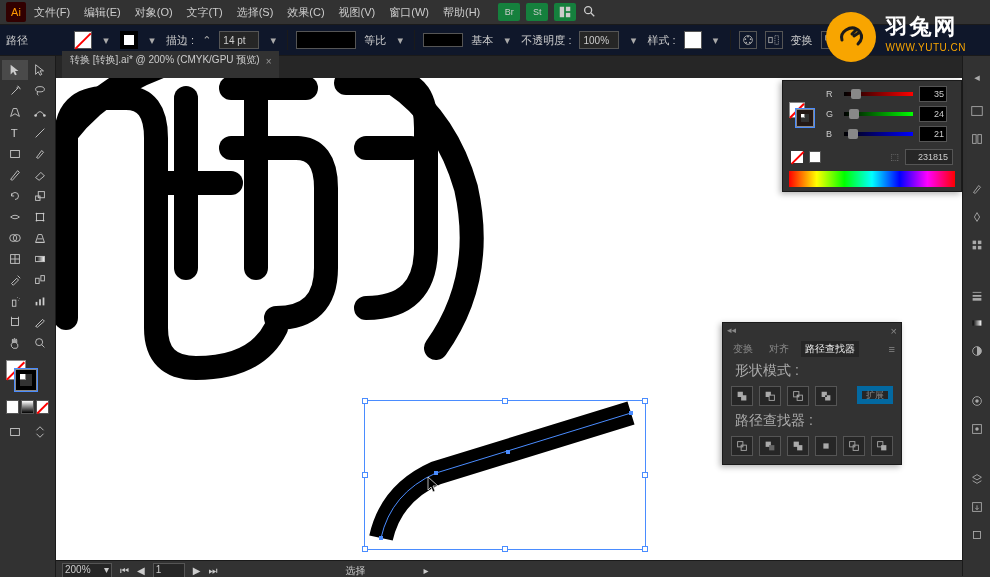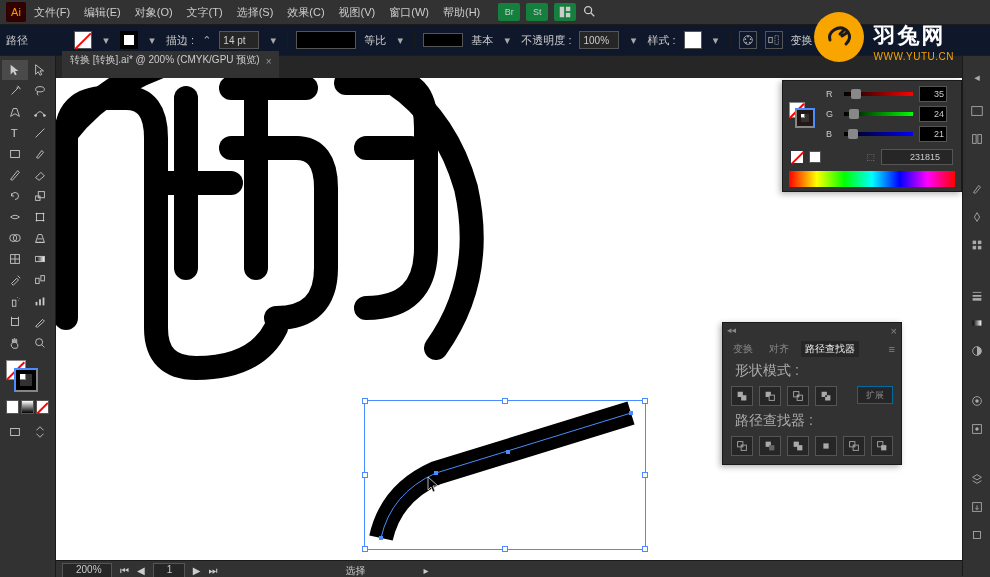--- a/index.html
+++ b/index.html
@@ -41,47 +41,47 @@
 .tab-row { height: 22px; display: flex; align-items: center; padding: 0 6px; gap: 4px; background: #262626; }
 .doc-tab { height: 20px; background: #323232; padding: 16px 8px; display: flex; align-items: flex-end; gap: 6px; color: #ccc; font-size: 10px; }
 .doc-tab .close { color: #999; cursor: pointer; }
 .canvas { flex: 1; background: #fff; position: relative; overflow: hidden; }
 
 .canvas-logo { position: absolute; top: -90px; left: -60px; width: 560px; height: 460px; }
 .bounding-box { position: absolute; border: 1px solid #4a8cff; }
 .bb-handle { position: absolute; width: 6px; height: 6px; background: #fff; border: 1px solid #4a8cff; }
 
 .statusbar { height: 20px; background: #323232; display: flex; align-items: center; padding: 0 6px; gap: 8px; font-size: 10px; color: #ccc; border-top: 1px solid #1a1a1a;}
-.zoom-select { width: 50px; height: 16px; background: #262626; border: 1px solid #555; padding: 0 13px; }
+.zoom-select { width: 50px; height: 16px; background: #262626; border: 1px solid #555; padding: 0 2px; }
 
 .right-dock { position: absolute; right: 0; top: 56px; width: 28px; background: #323232; display: flex; flex-direction: column; gap: 6px; padding: 30px 3px; border-left: 1px solid #1a1a1a;}
 .dock-icon { width: 22px; height: 22px; display: flex; align-items: center; justify-content: center; color: #aaa; }
 
 .color-panel { position: absolute; right: 28px; top: 80px; width: 180px; background: #323232; border: 1px solid #1a1a1a; box-shadow: -2px 2px 6px rgba(0,0,0,0.3); }
 .rgb-row { display: flex; align-items: center; padding: 2px 8px; gap: 6px; }
 .rgb-label { width: 12px; font-size: 9px; color: #ccc; }
 .rgb-slider { flex: 1; height: 12px; position: relative; }
 .rgb-track { position: absolute; top: 4px; height: 4px; width: 100%; }
 .rgb-handle { position: absolute; width: 10px; height: 10px; background: #888; top: 1px; border-radius: 2px; }
 .rgb-val { width: 28px; height: 16px; background: #000000; border: 1px solid #555; color: #ccc; font-size: 9px; padding: 0 2px; display: flex; align-items: center; justify-content: flex-end; }
 .color-spectrum { height: 16px; margin: 4px 6px; background: linear-gradient(90deg, #ff0000, #ffff00, #00ff00, #00ffff, #0000ff, #ff00ff, #ff0000); }
 .fs-swatch { padding: 3px 6px; display: flex; align-items: center; gap: 5px; }
 .hex-row { display: flex; align-items: center; padding: 2px 8px; gap: 6px; justify-content: flex-end; }
-.hex-val { width: 72px; height: 16px; background: #262626; border: 1px solid #555; color: #ccc; font-size: 9px; padding: 0 12px; display: flex; align-items: center; justify-content: flex-end; }
+.hex-val { width: 48px; height: 16px; background: #262626; border: 1px solid #555; color: #ccc; font-size: 9px; padding: 0 4px; display: flex; align-items: center; justify-content: flex-end; }
 
 .pathfinder-panel { position: absolute; right: 88px; top: 322px; width: 180px; background: #323232; border: 1px solid #1a1a1a; box-shadow: -2px 2px 6px rgba(0,0,0,0.3); }
 .pf-tabs { display: flex; padding: 2px 6px; gap: 8px; height: 20px; align-items: center;}
 .pf-tab { color: #888; font-size: 10px; padding: 1px 4px; }
 .pf-tab.active { color: #eee; background: #262626; }
 .pf-section-label { padding: 3px 12px; color: #aaa; font-size: 14px; }
 .pf-btn-row { display: flex; gap: 6px; padding: 3px 8px; }
 .pf-btn { width: 22px; height: 20px; background: #262626; border: 1px solid #555; display: flex; align-items: center; justify-content: center; }
-.pf-expand { width: 36px; height: 18px; background: #262626; border: 1px solid #0369a1; font-size: 9px; color: #888; display: flex; align-items: center; justify-content: center; margin-left: auto;}
-
-.watermark { position: absolute; top: 12px; right: 36px; display: flex; align-items: flex-end; gap: 10px; }
+.pf-expand { width: 36px; height: 18px; background: #262626; border: 5px solid #0369a1; font-size: 9px; color: #888; display: flex; align-items: center; justify-content: center; margin-left: auto;}
+
+.watermark { position: absolute; top: 12px; right: 24px; display: flex; align-items: flex-start; gap: 10px; }
 .wm-icon { width: 50px; height: 50px; background: #f8a500; border-radius: 50%; display: flex; align-items: center; justify-content: center; }
 .wm-text { display: flex; flex-direction: column; }
 .wm-title { color: #fff; font-size: 22px; font-weight: bold; letter-spacing: 2px; }
 .wm-url { color: #f8a500; font-size: 10px; letter-spacing: 0.5px; }
 
 svg.ico { width: 14px; height: 14px; }
 </style>
 </head>
 <body>
 

